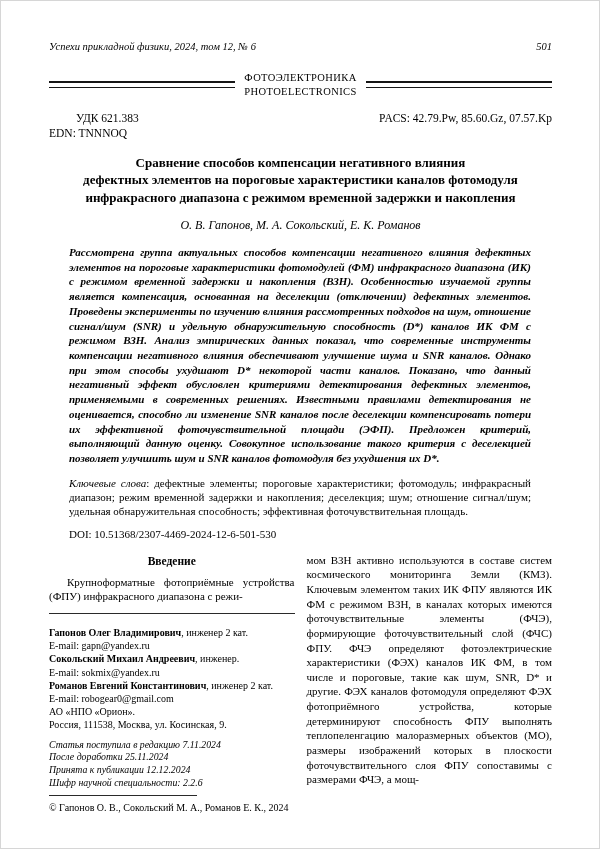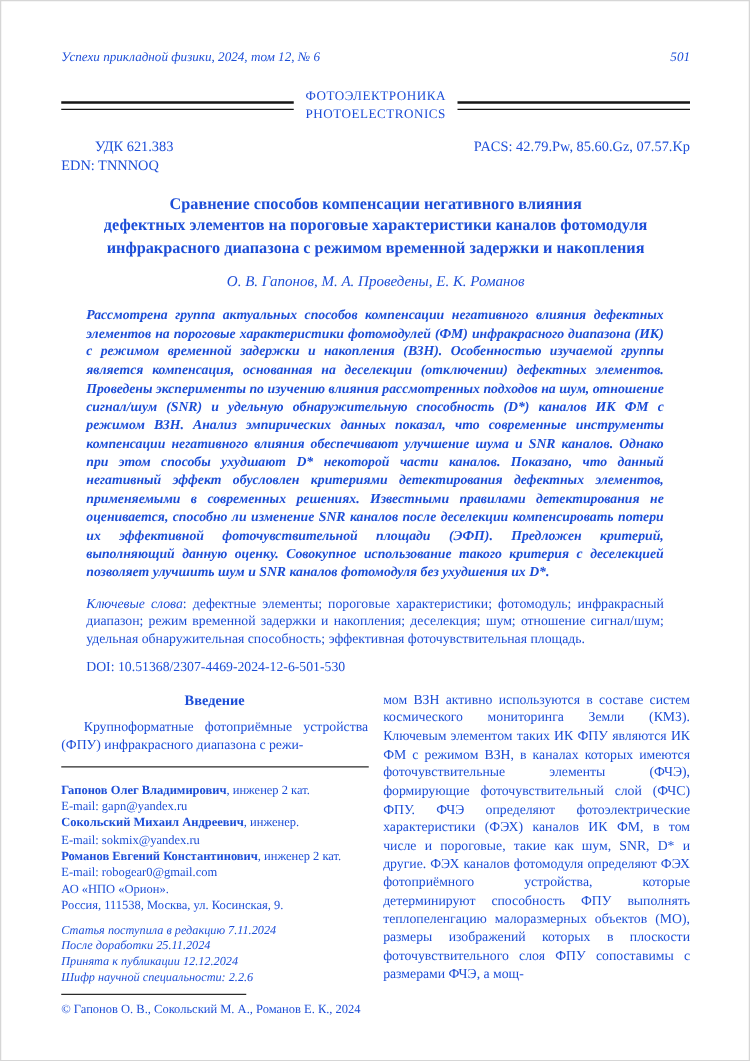--- a/index.html
+++ b/index.html
@@ -5,21 +5,21 @@
   html, body { margin:0; padding:0; background:#e8e8e8; }
   .page {
     position:relative;
     width:600px; height:849px;
     margin:0 auto;
     background:#ffffff;
     border:1px solid #d6d6d6;
     box-sizing:border-box;
     overflow:hidden;
     font-family:"Liberation Serif", "DejaVu Serif", serif;
-    color:#1d4ed8;
+    color:#000000;
     padding:40px 47px 0 48px;
   }
   
   .hdr-row { display:flex; justify-content:space-between; align-items:baseline;
              font-style:italic; font-size:10.5px; }
   
   .banner { display:flex; align-items:center; margin-top:19px; gap:9px; }
   .banner-rule { flex:1; height:4px; border-top:2px solid #161616; border-bottom:1px solid #161616; }
   .banner-text { text-align:center; font-size:10.5px; line-height:1.3; letter-spacing:0.4px; white-space:nowrap; }
   
@@ -72,21 +72,21 @@
     <span>PACS: 42.79.Pw, 85.60.Gz, 07.57.Kp</span>
   </div>
   <div class="edn">EDN: TNNNOQ</div>
 
   <div class="title">
     <div>Сравнение способов компенсации негативного влияния</div>
     <div>дефектных элементов на пороговые характеристики каналов фотомодуля</div>
     <div>инфракрасного диапазона с режимом временной задержки и накопления</div>
   </div>
 
-  <div class="authors">О. В. Гапонов, М. А. Проведены, Е. К. Романов</div>
+  <div class="authors">О. В. Гапонов, М. А. Сокольский, Е. К. Романов</div>
 
   <div class="abstract">Рассмотрена группа актуальных способов компенсации негативного влияния дефектных элементов на пороговые характеристики фотомодулей (ФМ) инфракрасного диапазона (ИК) с режимом временной задержки и накопления (ВЗН). Особенностью изучаемой группы является компенсация, основанная на деселекции (отключении) дефектных элементов. Проведены эксперименты по изучению влияния рассмотренных подходов на шум, отношение сигнал/шум (SNR) и удельную обнаружительную способность (D*) каналов ИК ФМ с режимом ВЗН. Анализ эмпирических данных показал, что современные инструменты компенсации негативного влияния обеспечивают улучшение шума и SNR каналов. Однако при этом способы ухудшают D* некоторой части каналов. Показано, что данный негативный эффект обусловлен критериями детектирования дефектных элементов, применяемыми в современных решениях. Известными правилами детектирования не оценивается, способно ли изменение SNR каналов после деселекции компенсировать потери их эффективной фоточувствительной площади (ЭФП). Предложен критерий, выполняющий данную оценку. Совокупное использование такого критерия с деселекцией позволяет улучшить шум и SNR каналов фотомодуля без ухудшения их D*.</div>
 
   <div class="keywords">
     <span class="kw-label">Ключевые слова</span><span>: дефектные элементы; пороговые характеристики; фотомодуль; инфракрасный диапазон; режим временной задержки и накопления; деселекция; шум; отношение сигнал/шум; удельная обнаружительная способность; эффективная фоточувствительная площадь.</span>
   </div>
 
   <div class="doi">DOI: 10.51368/2307-4469-2024-12-6-501-530</div>
 
   <div class="columns">

